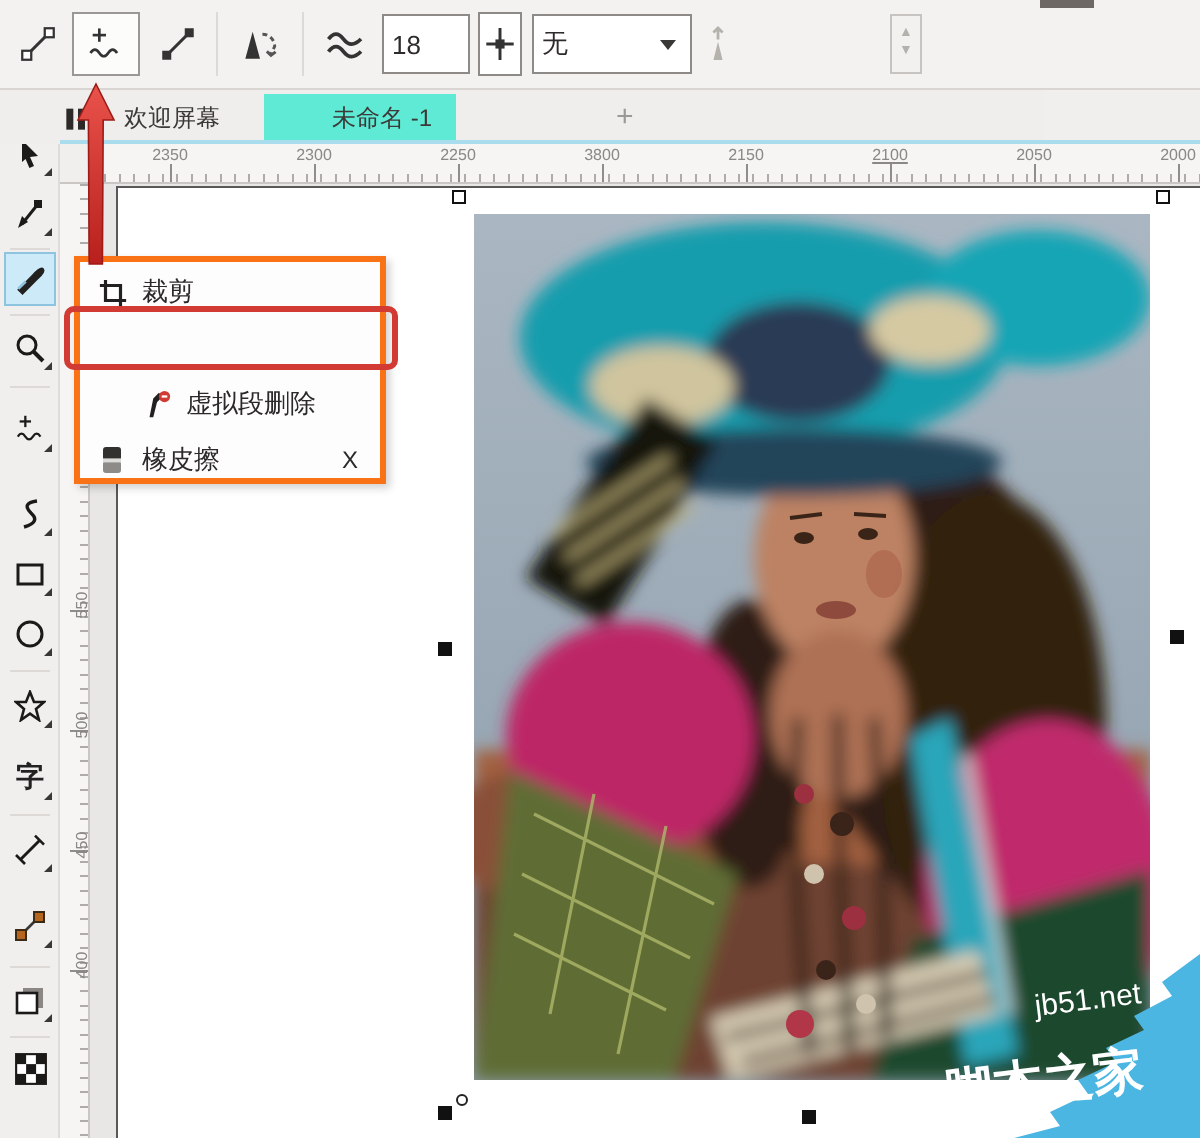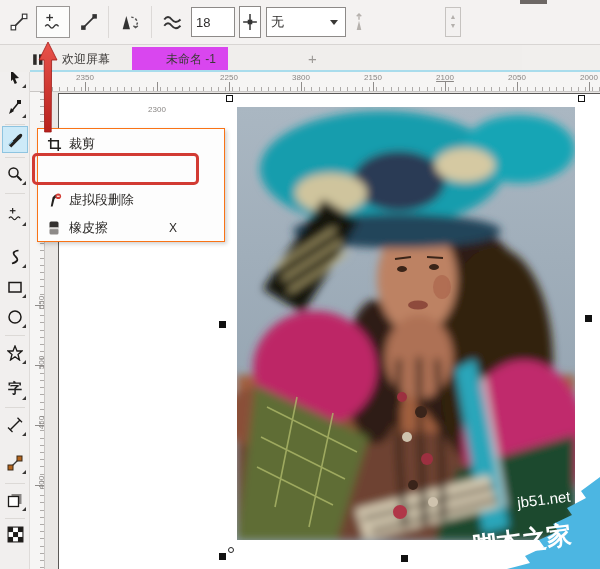--- a/index.html
+++ b/index.html
@@ -61,22 +61,22 @@
   .page { position:absolute; left:13px; top:1px; width:560px; height:500px; background:#ffffff;
           border:1px solid #5a5856; }
   .photo { position:absolute; left:192px; top:15px; width:338px; height:433px; }
   .handle { position:absolute; width:7px; height:7px; background:#111; z-index:5; }
   .handle.hollow { background:#fff; border:1px solid #111; }
   .node-dot { position:absolute; width:6px; height:6px; border-radius:50%; background:#fff;
               border:1px solid #222; z-index:5; }
   .watermark { position:absolute; left:400px; top:373px; width:155px; height:104px; z-index:6; }
 
   
-  .menu { position:absolute; left:37px; top:128px; width:188px; height:114px; background:#fdfdfd;
-          border:1px solid #f97316; box-shadow:2px 2px 4px rgba(0,0,0,0.18); z-index:50; }
+  .menu { position:absolute; left:37px; top:128px; width:156px; height:114px; background:#fdfdfd;
+          border:3px solid #f97316; box-shadow:2px 2px 4px rgba(0,0,0,0.18); z-index:50; }
   .menu-item { position:absolute; left:1px; width:152px; height:28px; display:flex; align-items:center; }
   .menu-item.sel { background:#cfe9f7; }
   .mi-icon { width:30px; display:flex; justify-content:center; }
   .mi-label { font-size:13px; color:#2c2a28; }
   .mi-short { position:absolute; right:14px; font-size:12px; color:#2c2a28; }
   .redbox { position:absolute; left:32px; top:153px; width:167px; height:32px; border:3px solid #d23b33;
             border-radius:5px; z-index:55; background:transparent; }
   .arrow { position:absolute; left:36px; top:40px; z-index:60; }
 
   .artifact { position:absolute; left:520px; top:0; width:27px; height:4px; background:#55504c; opacity:.85; z-index:11; }
@@ -144,38 +144,38 @@
     <div class="spin" style="left:445px;">▲<br>▼</div>
     <div class="artifact"></div>
   </div>
 
   <div class="tabbar">
     <svg width="14" height="14" viewBox="0 0 12 12" style="position:absolute;left:32px;top:7px;">
       <rect x="1" y="2" width="3" height="9" fill="#2c2a28"></rect>
       <rect x="6" y="2" width="3" height="9" fill="#2c2a28"></rect>
     </svg>
     <div class="tab" style="left:50px;"><span>欢迎屏幕</span></div>
-    <div class="tab" style="left:132px; background:#d946ef;padding-left:34px;"><span>未命名 -1</span></div>
+    <div class="tab" style="left:132px; background:#5eead4;padding-left:34px;"><span>未命名 -1</span></div>
     <div class="tab" style="left:296px; color:#9b9895; font-size:15px;"><span>+</span></div>
   </div>
   <div class="teal-line"></div>
 
   <div class="corner"></div>
   <div class="h-ruler">
     <div class="minor"></div>
     <div class="h-tick" style="left:40px;"></div>
       <div class="h-tick" style="left:112px;"></div>
     <div class="h-tick" style="left:184px;"></div>
       <div class="h-tick" style="left:256px;"></div>
     <div class="h-tick" style="left:328px;"></div>
       <div class="h-tick" style="left:400px;"></div>
     <div class="h-tick" style="left:472px;"></div>
       <div class="h-tick" style="left:544px;"></div>
     <span class="h-num" style="left:40px;">2350</span>
-    <span class="h-num" style="left:112px;margin-top:32px;">2300</span>
+    <span class="h-num" style="left:112px;">2300</span>
     <span class="h-num" style="left:184px;text-align:center;">2250</span>
     <span class="h-num" style="left:256px;">3800</span>
     <span class="h-num" style="left:328px;">2150</span>
     <span class="h-num" style="left:400px;text-decoration:underline;">2100</span>
     <span class="h-num" style="left:472px;">2050</span>
     <span class="h-num" style="left:544px;">2000</span>
   </div>
   <div class="v-ruler">
     <div class="minor"></div>
     <div class="v-tick" style="top:213px;"></div>
@@ -369,21 +369,21 @@
   <div class="menu">
     <div class="menu-item" style="top:1px;">
       <span class="mi-icon">
         <svg width="15" height="15" viewBox="0 0 16 16">
           <path d="M4 1 L4 12 L15 12" fill="none" stroke="#23211f" stroke-width="1.7"></path>
           <path d="M1 4 L12 4 L12 15" fill="none" stroke="#23211f" stroke-width="1.7"></path>
         </svg>
       </span>
       <span class="mi-label">裁剪</span>
     </div>
-    <div class="menu-item" style="top:57px;">
+    <div class="menu-item" style="top:57px;padding-left:22px;">
       <span class="mi-icon">
         <svg width="15" height="16" viewBox="0 0 16 16">
           <path d="M4 15 L6 5 L9 2 L11 4 L8 7 L6 15 Z" fill="#23211f"></path>
           <circle cx="12" cy="4" r="3" fill="#d23b33"></circle>
           <line x1="10.5" y1="4" x2="13.5" y2="4" stroke="#fff" stroke-width="1.2"></line>
         </svg>
       </span>
       <span class="mi-label">虚拟段删除</span>
     </div>
     <div class="menu-item" style="top:85px;">

